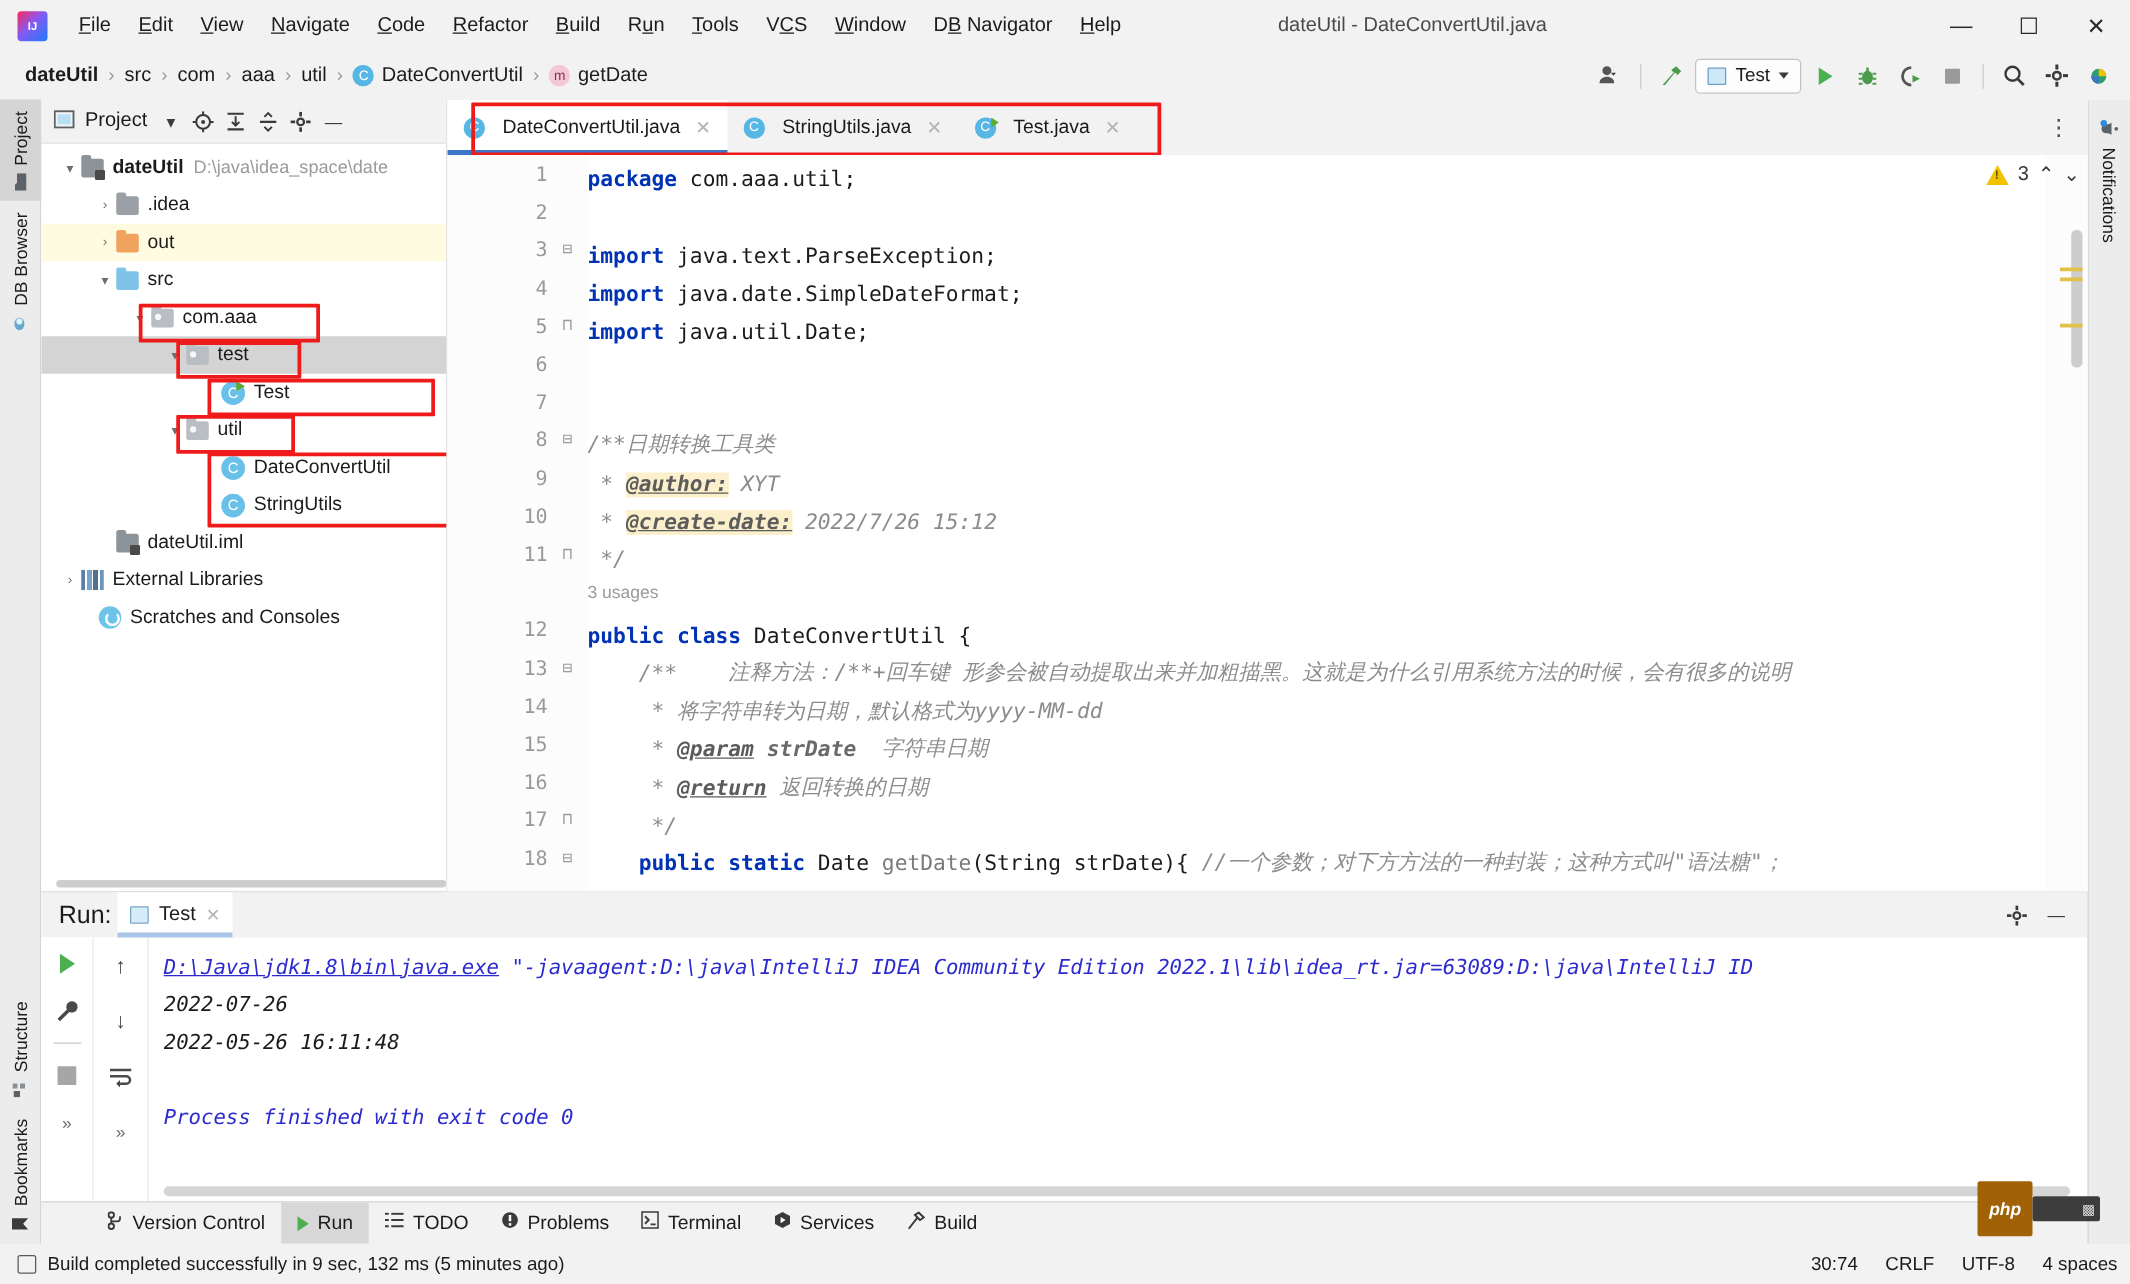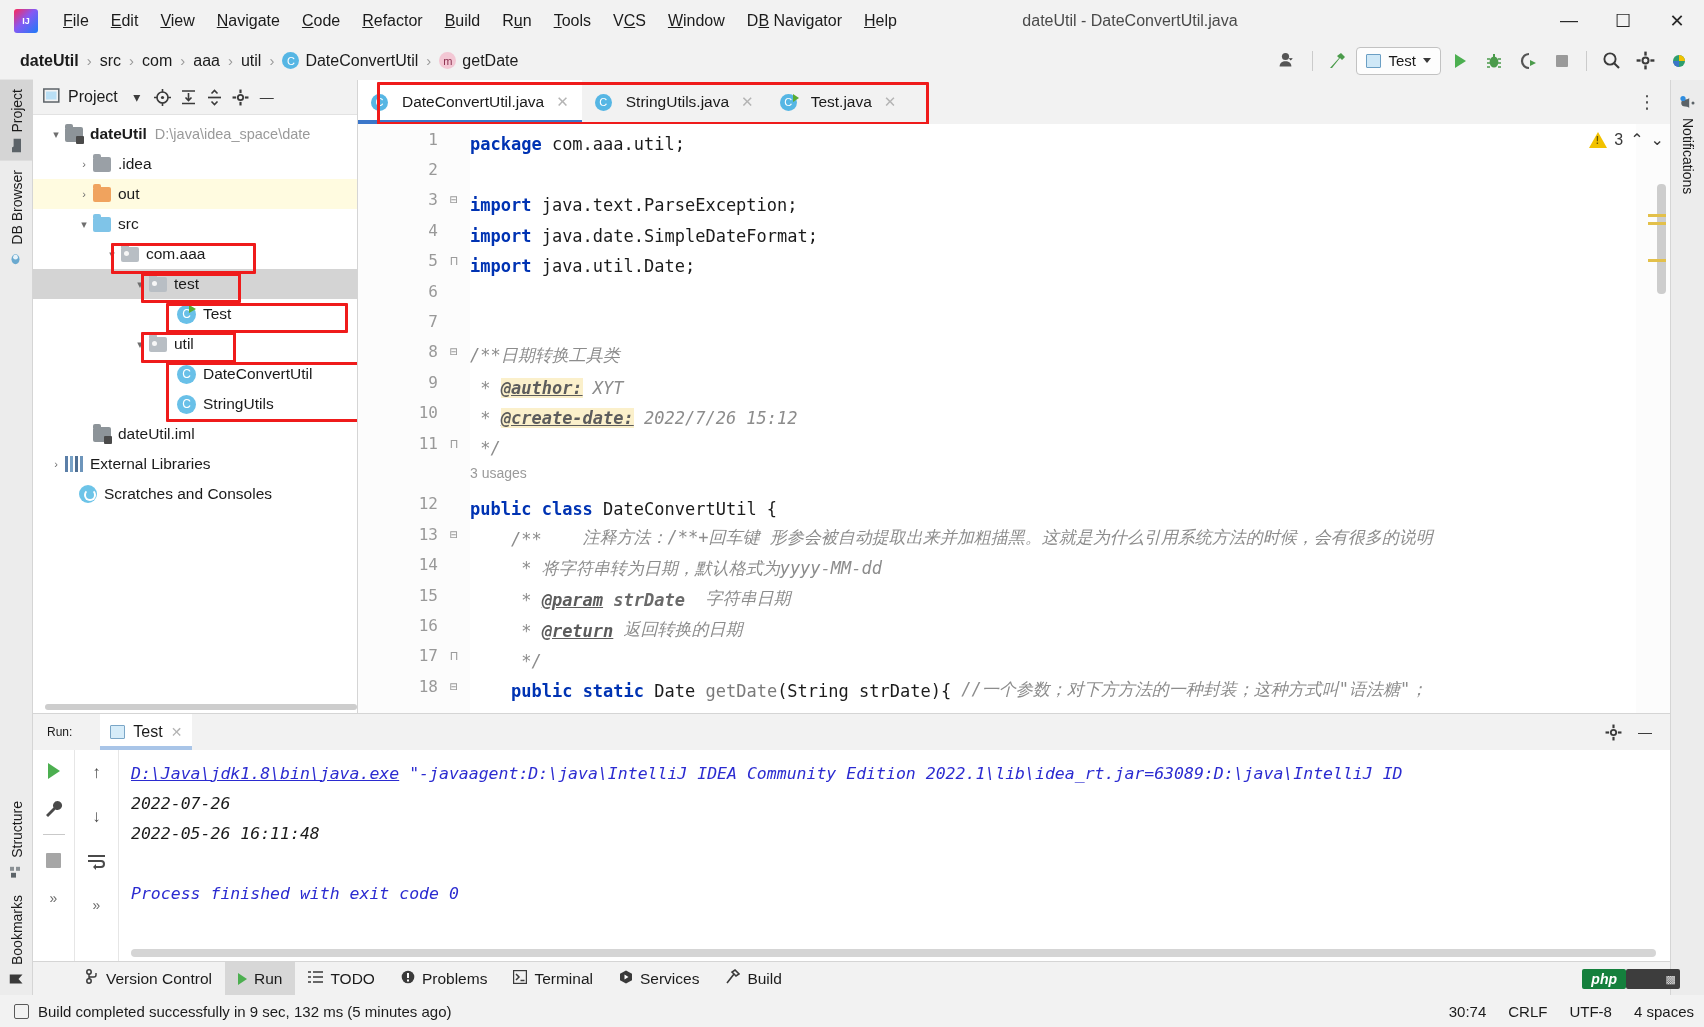--- a/index.html
+++ b/index.html
@@ -186,21 +186,21 @@
   .scroll-marks { position: absolute; right: 4px; width: 20px; }
   .smk { position: absolute; right: 0; width: 18px; height: 3px; background: #e3c04a; }
   .vscroll { position: absolute; right: 4px; top: 60px; width: 9px; height: 110px;
              background: #cdcdcd; border-radius: 4px; }
 
   
   .runpane { height: 248px; flex: none; display: flex; flex-direction: column;
              background: #fff; border-top: 1px solid #d5d5d5; }
   .run-header { height: 36px; display: flex; align-items: center; background: #f2f2f2;
                 flex: none; padding-left: 14px; }
-  .run-label { font-size: 12px; margin-right: 28px; text-align: center; }
+  .run-label { font-size: 20px; margin-right: 5px; text-align: center; }
   .run-tab { display: flex; align-items: center; gap: 8px; font-size: 16px;
              padding: 0 10px; height: 36px; position: relative; background: #fff; }
   .run-tab::after { content:""; position:absolute; left:0; right:0; bottom:0;
              height:4px; background:#a9c5e8; }
   .run-tab-ico { width: 15px; height: 14px; border: 1.6px solid #7aa6c7;
              background: #d6ecf9; border-radius: 1px; flex: none; }
   .run-hdr-right { margin-left: auto; display: flex; align-items: center;
              gap: 6px; padding-right: 12px; }
   .run-body { flex: 1; display: flex; min-height: 0; }
   .run-toolcol { width: 42px; flex: none; display: flex; flex-direction: column;
@@ -226,22 +226,22 @@
   .btab { display: flex; align-items: center; gap: 7px; padding: 0 13px;
           font-size: 15.5px; color: #1b1b1b; }
   .btab.active { background: #d7d7d7; }
 
   
   .statusbar { height: 32px; display: flex; align-items: center; background: #f2f2f2;
                flex: none; padding: 0 10px 0 14px; font-size: 15px; color: #1b1b1b; }
   .sb-ico { width: 15px; height: 15px; border: 1.6px solid #5a5a5a; border-radius: 2px;
             margin-right: 9px; flex: none; }
   .sb-right { margin-left: auto; display: flex; align-items: center; gap: 22px; }
-  .php-badge { background: #15803d; color: #fff; font-size: 14px; font-style: italic;
-               font-weight: bold; padding: 2px 9px; border-radius: 2px; }
+  .php-badge { background: #a16207; color: #fff; font-size: 14px; font-style: italic;
+               font-weight: bold; padding: 14px 9px; border-radius: 2px; }
   .dark-badge { background: #3d3d3d; width: 54px; height: 20px; border-radius: 2px;
                display:flex; align-items:center; justify-content:flex-end;
                padding-right:4px; }
   .dark-badge span { color:#ddd; font-size:11px; }
 </style>
 </head>
 <body>
 
 <div class="app">
 

